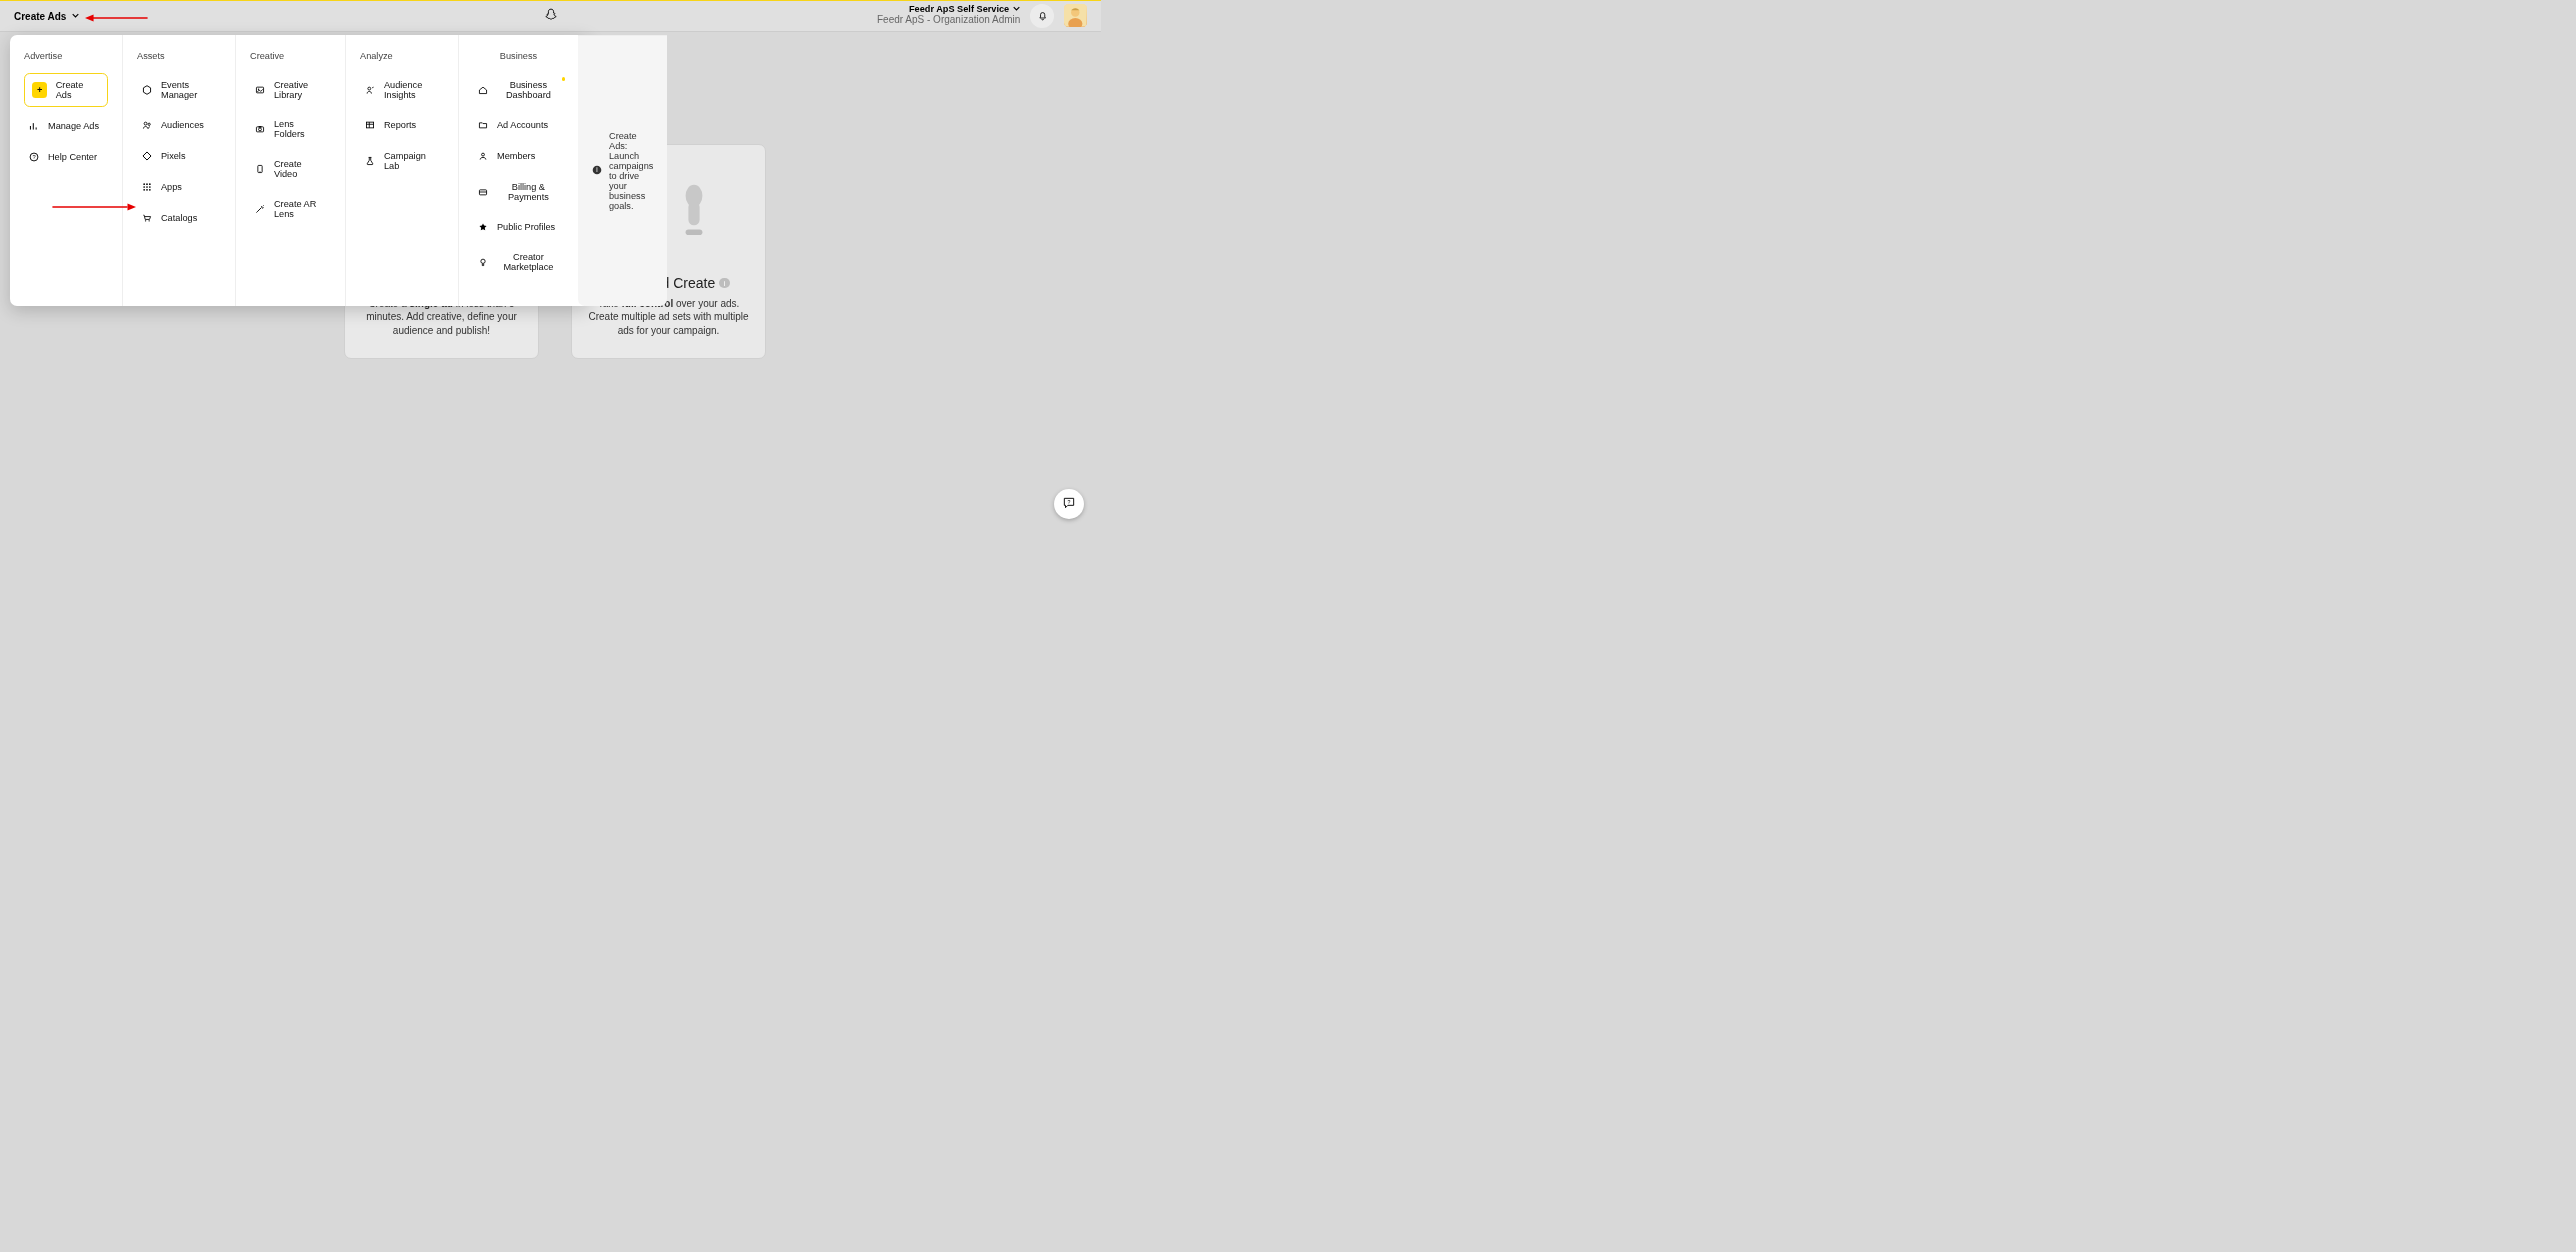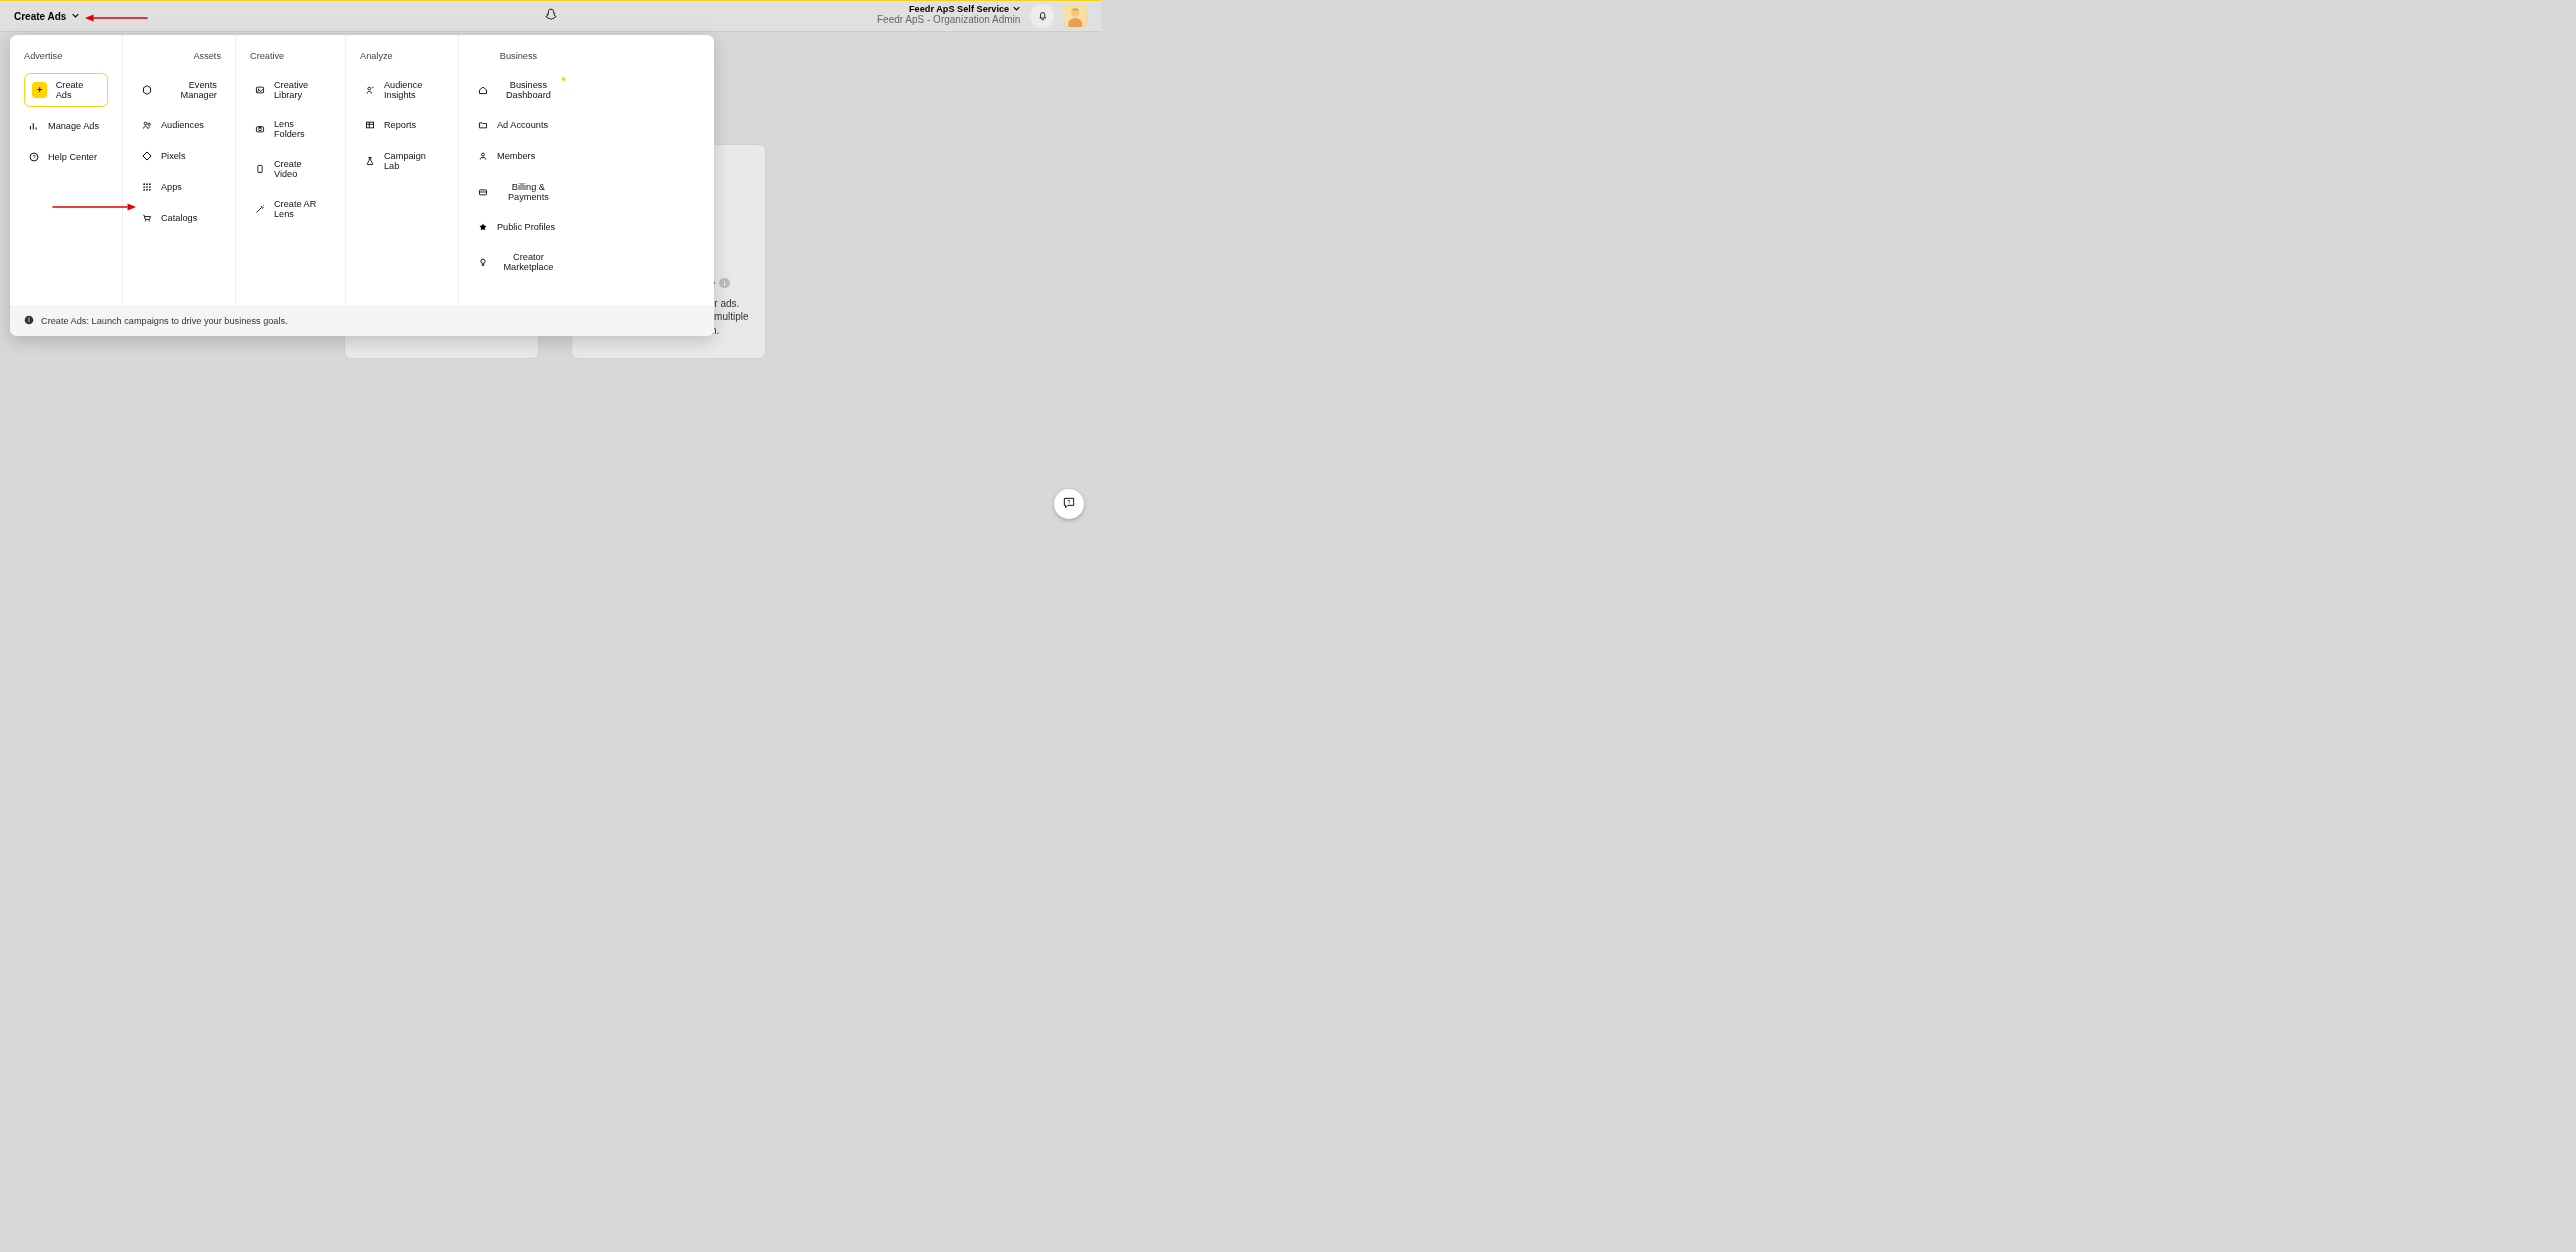--- a/index.html
+++ b/index.html
@@ -30,37 +30,36 @@
   .account-block { text-align: right; font-size: 8.5px; }
   .account-name { font-weight: 700; font-size: 9.2px; display: inline-flex; align-items: center; gap:4.2px;}
   .account-sub { color: #666; font-size: 10px; }
   .bell-btn { width: 24px; height: 24px; border-radius: 50%; background: #ececec; display:flex;align-items:center;justify-content:center; cursor:pointer;}
   .avatar { width: 22.6px; height: 22.6px; border-radius: 4.2px; background: linear-gradient(#f7e3b0,#e8a050); display:flex;align-items:center;justify-content:center; overflow:hidden;}
   
   
   .mega {
     position: absolute;
     top: 35px; left: 10px;
-    width: 704px;
+    width: 580px;
     background: #fff;
     border-radius: 7px;
     box-shadow: 0 4.2px 17px rgba(0,0,0,.18);
     display: flex;
-    flex-direction: column;
     z-index: 20;
   }
   .mega-cols { display: flex; }
   .col {
     padding: 15.6px 14px 20px 14px;
     border-right: 0.7px solid #eee;
     flex: 1;
   }
   .col:last-child { border-right: none; }
   .col.advertise { flex: 0 0 113px; }
-  .col.assets    { flex: 0 0 113px; text-align: right; }
+  .col.assets    { flex: 0 0 113px; }
   .col.creative  { flex: 0 0 110px; }
   .col.analyze   { flex: 0 0 113px; }
   .col.business  { flex: 0 0 119px; text-align: center; }
   .col.develop   { flex: 0 0 112px; }
   .col h4 { font-size: 9.2px; font-weight: 400; color: #444; margin-bottom: 12.7px; }
   .item {
     display: flex; align-items: center; gap: 8.5px;
     font-size: 9.2px; color: #111; padding: 6.4px 4.2px; border-radius: 4.2px;
     cursor: pointer; position: relative;
     margin-bottom: 7px;

